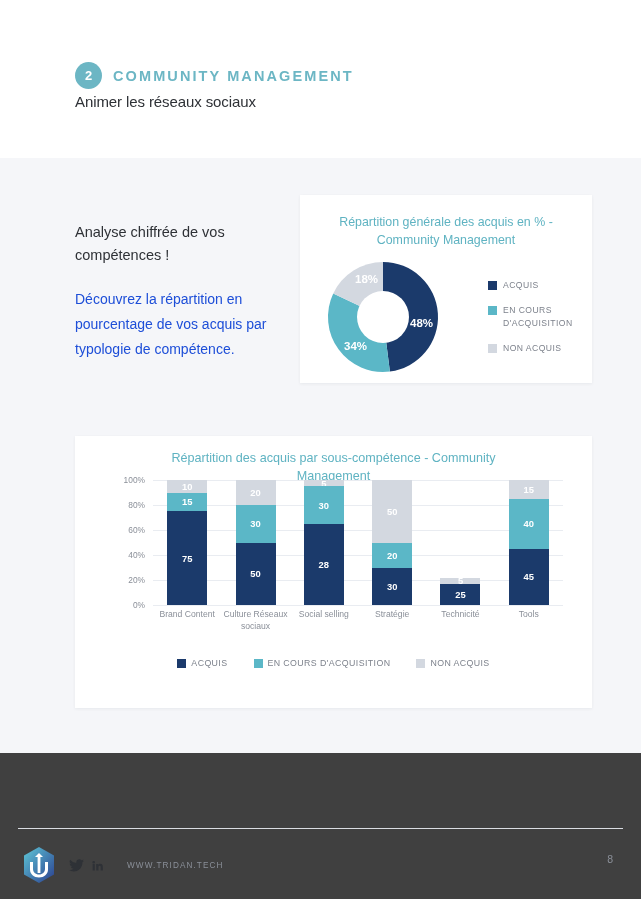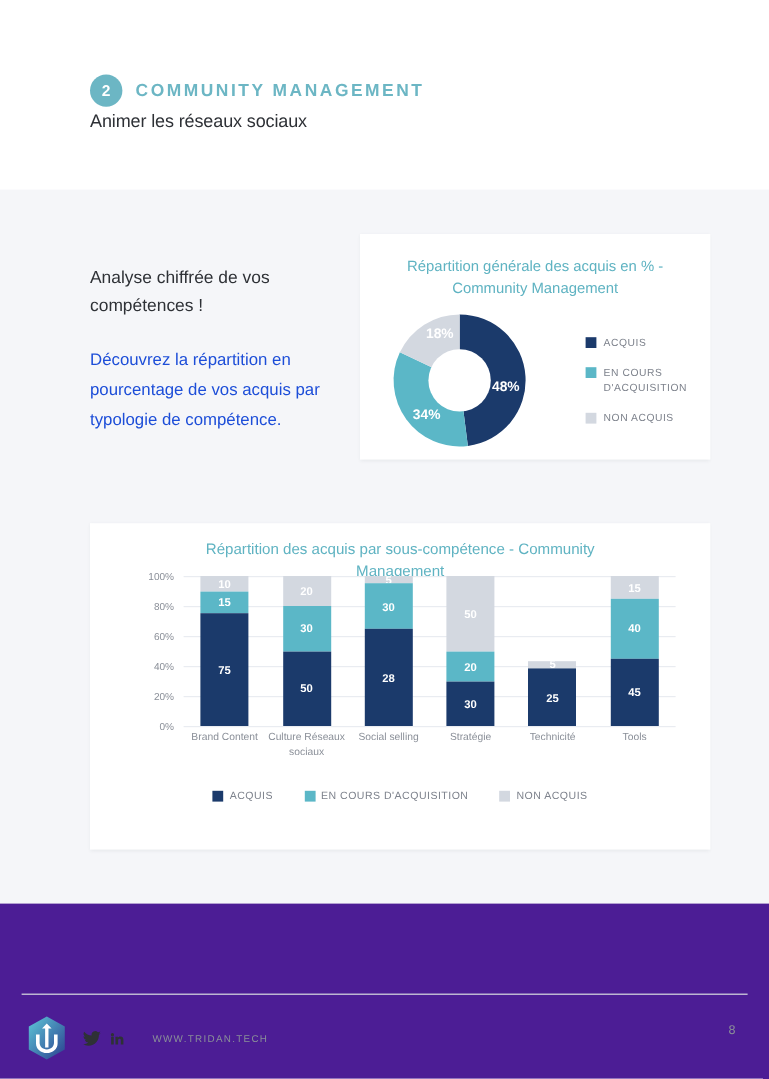--- a/index.html
+++ b/index.html
@@ -76,21 +76,21 @@
   .xlabels{position:absolute;left:40px;top:128px;right:0;display:flex;}
   .xlab{flex:1;text-align:center;color:#8a8f98;font-size:8.6px;line-height:1.45;padding:0 2px;}
   .bar-legend{
     position:absolute;left:0;right:0;top:222px;
     display:flex;justify-content:center;align-items:center;gap:26px;
   }
   .blg{display:flex;align-items:center;gap:5px;}
   .blg-sw{width:9px;height:9px;}
   .blg-tx{color:#7d828c;font-size:8.8px;letter-spacing:.4px;}
   
-  .footer{position:absolute;left:0;top:753px;width:641px;height:146px;background:#4c1d95;}
+  .footer{position:absolute;left:0;top:753px;width:641px;height:146px;background:#404040;}
   .fdiv{position:absolute;left:18px;right:18px;top:75px;height:1px;background:#d9dce2;}
   .frow{position:absolute;left:22px;top:93px;display:flex;align-items:center;gap:10px;}
   .flogo{width:34px;height:38px;}
   .soc{display:flex;align-items:center;gap:7px;margin-left:3px;}
   .furl{color:#8a8f98;font-size:8.2px;letter-spacing:1.1px;margin-left:13px;}
   .pageno{position:absolute;right:28px;top:100px;color:#8a8f98;font-size:10.5px;}
 </style>
 </head>
 <body>
 
@@ -184,21 +184,21 @@
           <div class="bcol">
             <div class="bar">
               <div class="seg" style="background: rgb(211, 216, 224); height: 62.5px;">50</div>
               <div class="seg" style="background: rgb(91, 183, 199); height: 25px;">20</div>
               <div class="seg" style="background: rgb(27, 58, 107); height: 37.5px;">30</div>
             </div>
           </div>
           <div class="bcol">
             <div class="bar">
               <div class="seg" style="background: rgb(211, 216, 224); height: 6.25px;">5</div>
-              <div class="seg" style="background: rgb(27, 58, 107); height: 48px;">25</div>
+              <div class="seg" style="background: rgb(27, 58, 107); height: 21px;">25</div>
             </div>
           </div>
           <div class="bcol">
             <div class="bar">
               <div class="seg" style="background: rgb(211, 216, 224); height: 18.75px;">15</div>
               <div class="seg" style="background: rgb(91, 183, 199); height: 50px;">40</div>
               <div class="seg" style="background: rgb(27, 58, 107); height: 56.25px;">45</div>
             </div>
           </div>
         </div>

